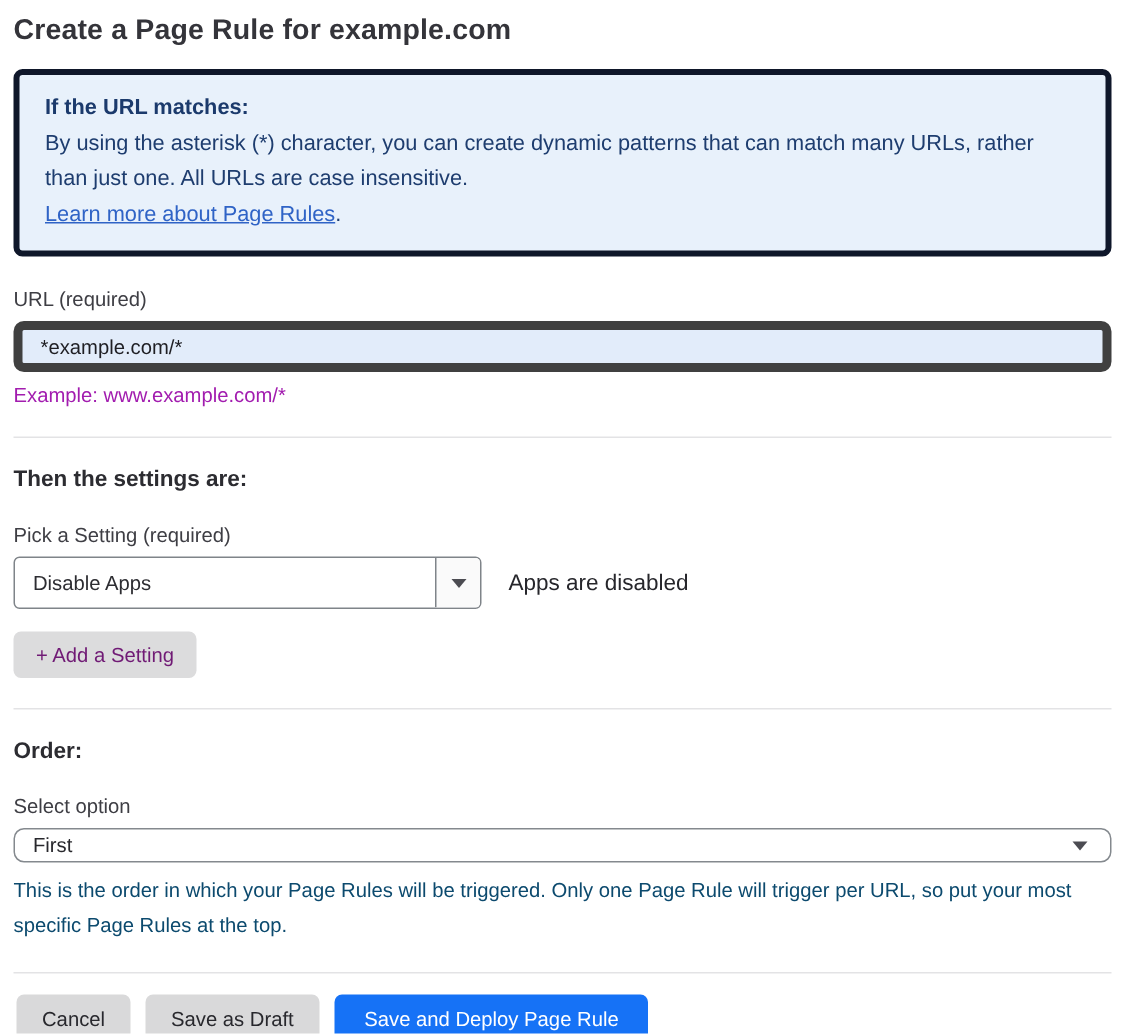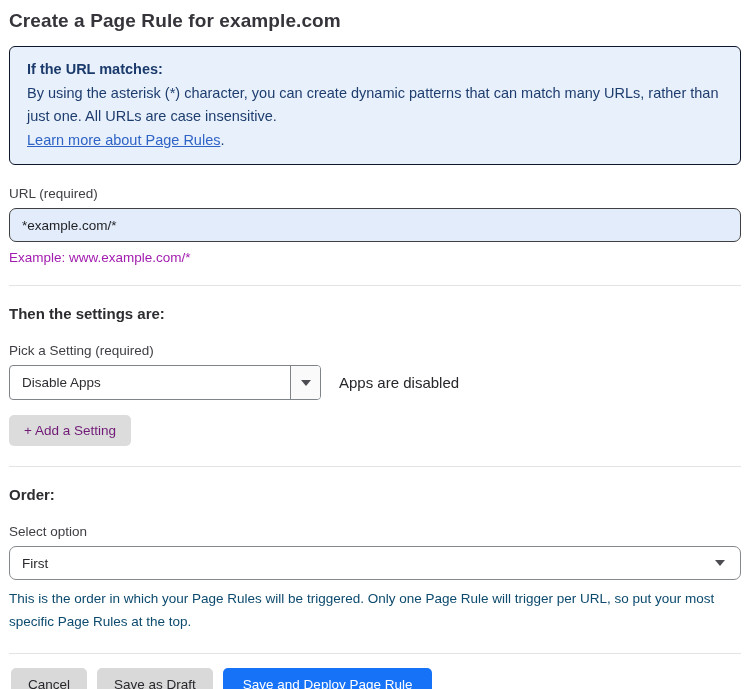--- a/index.html
+++ b/index.html
@@ -14,21 +14,21 @@
   }
   .page-title {
     font-size: 19px;
     font-weight: 700;
     color: #34343a;
     letter-spacing: 0.1px;
   }
   .info-box {
     margin-top: 14px;
     background: #e8f1fb;
-    border: 1px solid #0f172a;
+    border: 4px solid #0f172a;
     border-radius: 6px;
     padding: 11px 17px 12px 17px;
     font-size: 14.5px;
     line-height: 23.5px;
     color: #1e3d6f;
   }
   .info-box .info-heading { font-weight: 700; color: #1b3a6c; }
   .info-box .info-body { max-width: 702px; }
   .info-link {
     color: #2f63c6;
@@ -39,21 +39,21 @@
     font-size: 13.5px;
     color: #3e3e44;
     margin-top: 21px;
   }
   .url-input {
     display: block;
     width: 100%;
     margin-top: 7px;
     height: 34px;
     background: #e2ecfa;
-    border: 1px solid #404040;
+    border: 6px solid #404040;
     border-radius: 7px;
     padding: 0 12px;
     font-family: "Liberation Sans", "DejaVu Sans", sans-serif;
     font-size: 13.5px;
     color: #1f1f24;
     outline: none;
   }
   .example-text {
     margin-top: 8px;
     font-size: 13.5px;
@@ -121,21 +121,21 @@
     border-radius: 5px;
     padding: 8px 15px;
     font-family: "Liberation Sans", "DejaVu Sans", sans-serif;
     font-size: 13.5px;
     color: #701a75;
     cursor: pointer;
   }
   .wide-select {
     margin-top: 7px;
     width: 100%;
-    height: 34px;
+    height: 23px;
     border: 1px solid #84898e;
     border-radius: 7px;
     background: #ffffff;
     display: flex;
     align-items: center;
     justify-content: space-between;
     padding: 0 15px 0 12px;
     font-size: 13.5px;
     color: #28282d;
     cursor: pointer;

